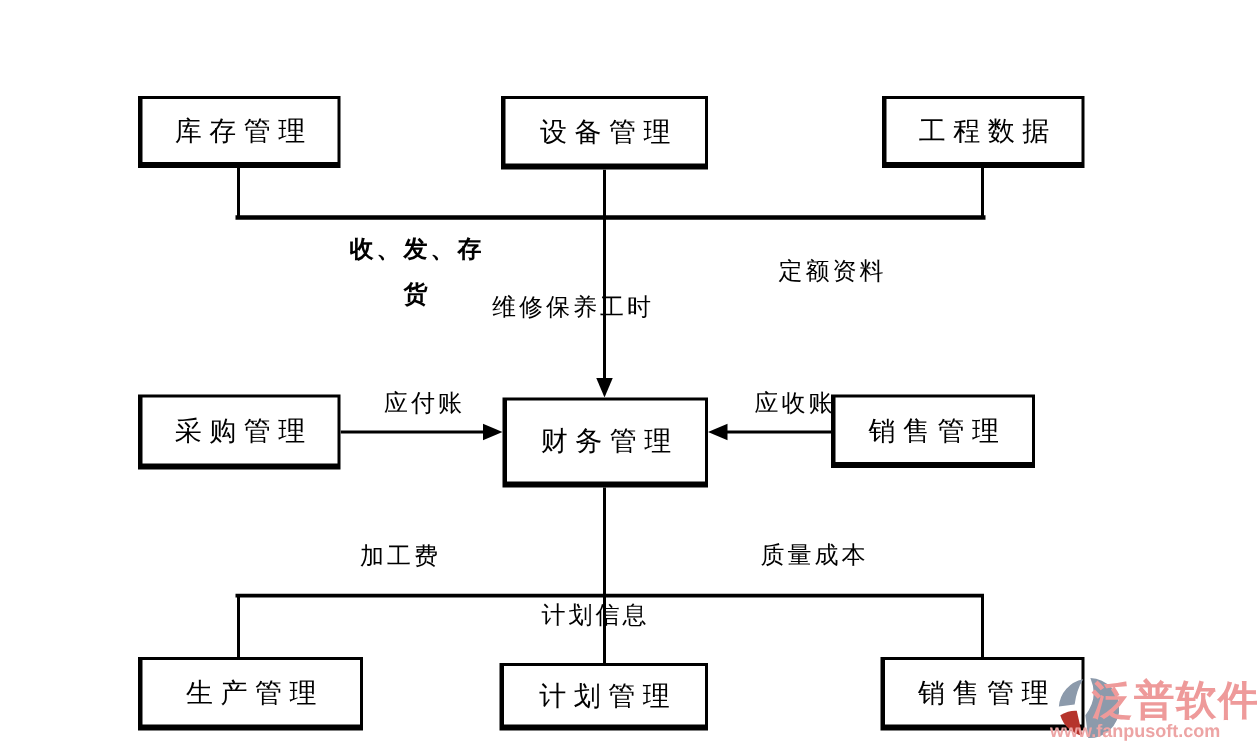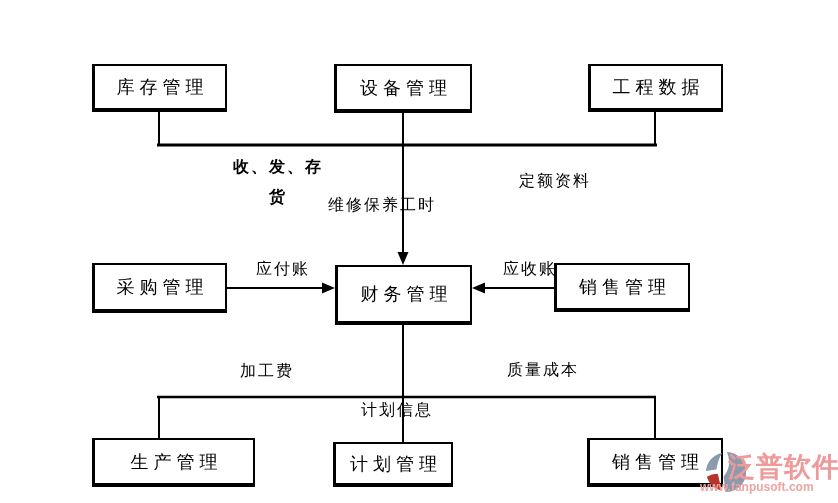--- a/index.html
+++ b/index.html
@@ -116,23 +116,23 @@
   <div class="node" style="left:334px; top:64px; width:138px; height:49px;">设备管理</div>
 
   <div class="node" style="left:588px; top:64px; width:135px; height:48px;">工程数据</div>
 
   <div class="node" style="left:92px; top:263px; width:135px; height:50px;">采购管理</div>
 
   <div class="node" style="left:335px; top:265px; width:137px; height:60px;">财务管理</div>
 
   <div class="node" style="left:554px; top:263px; width:136px; height:49px;">销售管理</div>
 
-  <div class="node" style="left:92px; top:438px; width:163px; height:49px;">生产管理</div>
+  <div class="node" style="left:92px; top:438px; width:150px; height:49px;">生产管理</div>
 
-  <div class="node" style="left:333px; top:442px; width:120px; height:45px;">计划管理</div>
+  <div class="node" style="left:333px; top:442px; width:139px; height:45px;">计划管理</div>
 
   <div class="node" style="left:587px; top:438px; width:136px; height:49px;">销售管理</div>
 
   <div class="edge-label" style="left:278px; top:152px;">
     <span class="line2">收、发、存</span>
     <span class="line2">货</span>
   </div>
 
   <div class="edge-label" style="left:382px; top:147px;margin-top:48px;">维修保养工时</div>
 

